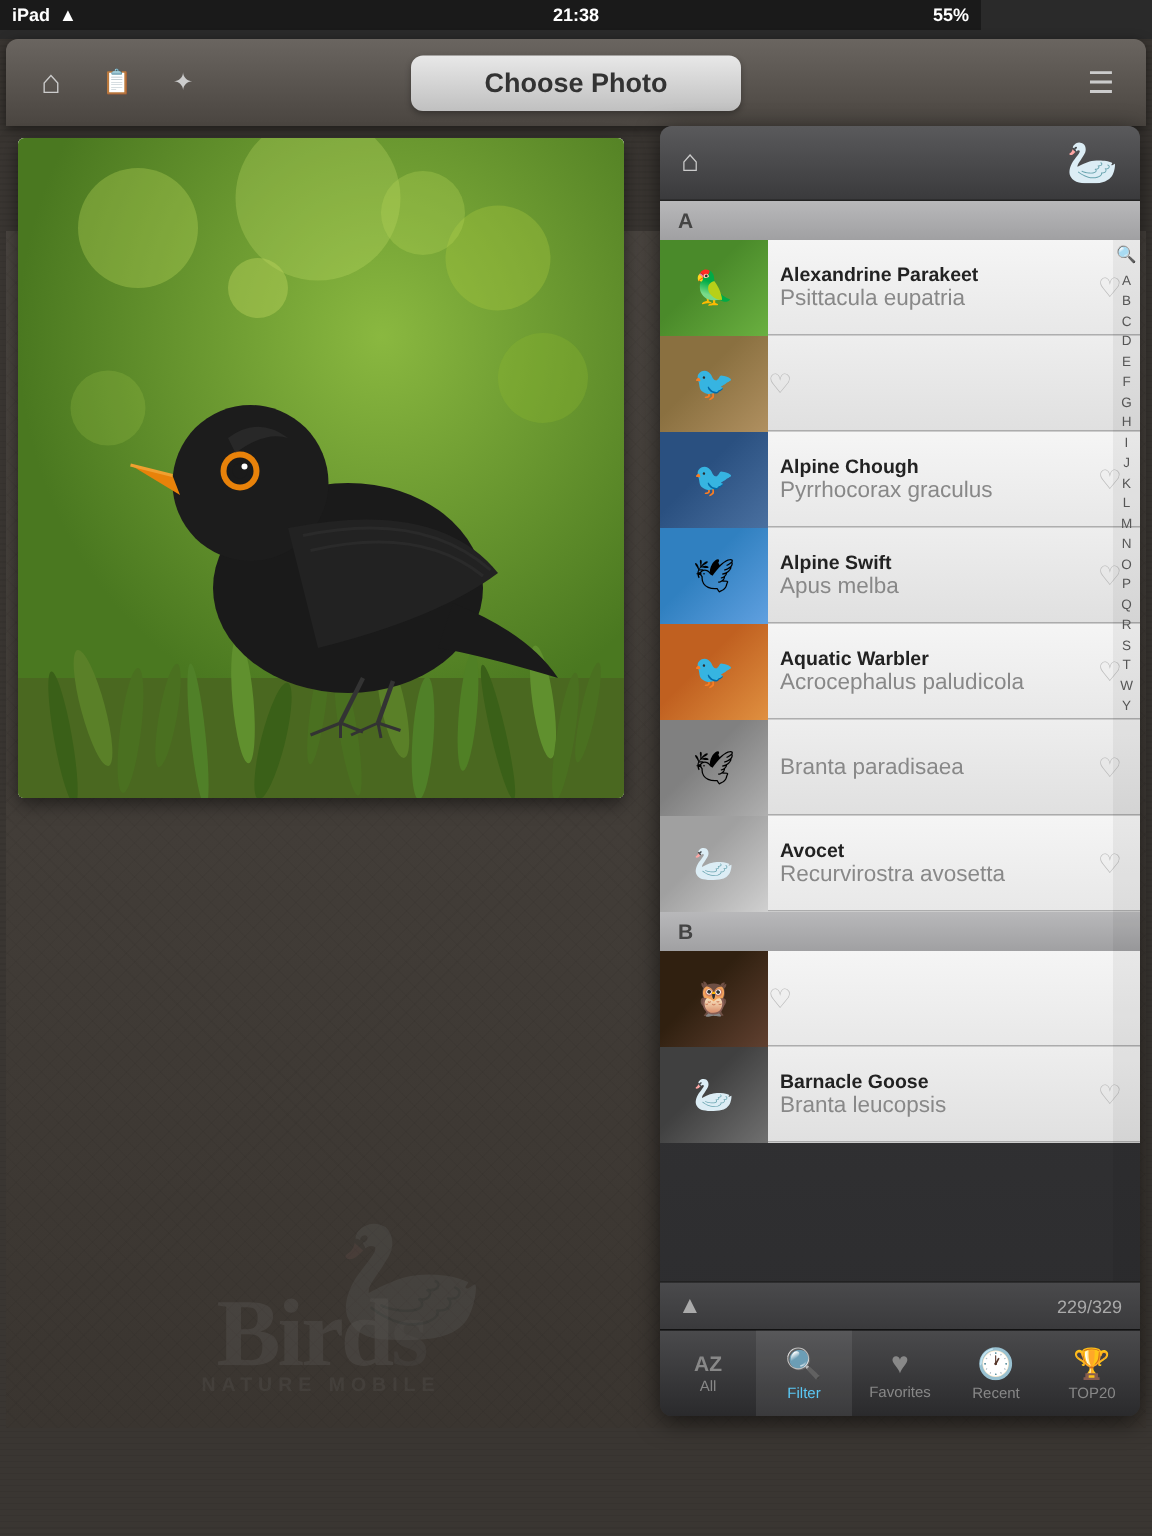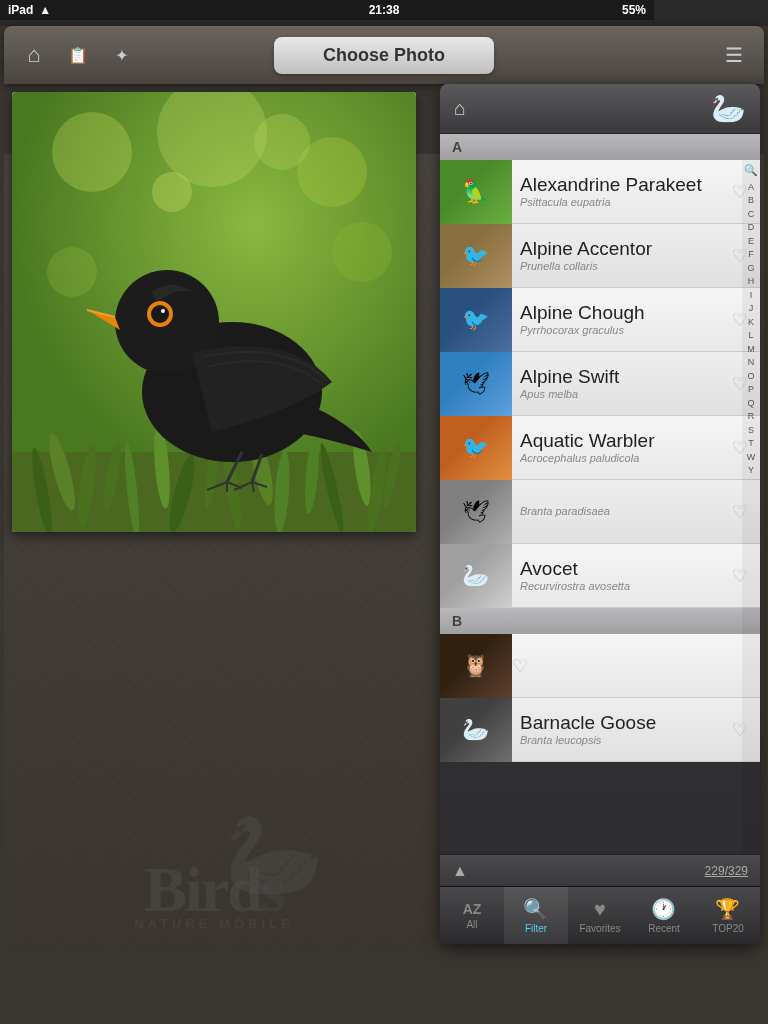--- a/index.html
+++ b/index.html
@@ -211,29 +211,28 @@
       height: 64px;
       flex-shrink: 0;
       overflow: hidden;
     }
 
     .bird-info {
       flex: 1;
       padding: 4px 8px;
     }
     .bird-name {
-      font-size: 19px;
-      font-weight: 400;
+      font-size: 13px;
+      font-weight: 700;
       color: #222;
       line-height: 1.2;
     }
     .bird-latin {
-      font-size: 11px;
+      font-size: 15px;
       color: #888;
-      font-style: italic;
       line-height: 1.2;
     }
 
     .bird-heart {
       color: #bbb;
       font-size: 18px;
       margin-right: 4px;
     }
 
     
@@ -268,21 +267,20 @@
       border-top: 1px solid #222;
     }
     #pagination-up {
       color: #aaa;
       font-size: 16px;
       cursor: pointer;
     }
     #pagination-count {
       color: #aaa;
       font-size: 12px;
-      text-decoration: underline;
     }
 
     
     #tab-bar {
       height: 58px;
       background: linear-gradient(180deg, #4a4a4c 0%, #2a2a2c 100%);
       display: flex;
       align-items: stretch;
       border-top: 1px solid #111;
     }
@@ -495,24 +493,20 @@
           <div class="bird-thumb thumb-parakeet bird-thumb-color">🦜</div>
           <div class="bird-info">
             <div class="bird-name">Alexandrine Parakeet</div>
             <div class="bird-latin">Psittacula eupatria</div>
           </div>
           <span class="bird-heart">♡</span>
         </div>
 
         <div class="bird-item">
           <div class="bird-thumb thumb-accentor bird-thumb-color">🐦</div>
-          <div class="bird-info">
-            <div class="bird-name">Alpine Accentor</div>
-            <div class="bird-latin">Prunella collaris</div>
-          </div>
           <span class="bird-heart">♡</span>
         </div>
 
         <div class="bird-item">
           <div class="bird-thumb thumb-chough bird-thumb-color">🐦</div>
           <div class="bird-info">
             <div class="bird-name">Alpine Chough</div>
             <div class="bird-latin">Pyrrhocorax graculus</div>
           </div>
           <span class="bird-heart">♡</span>

